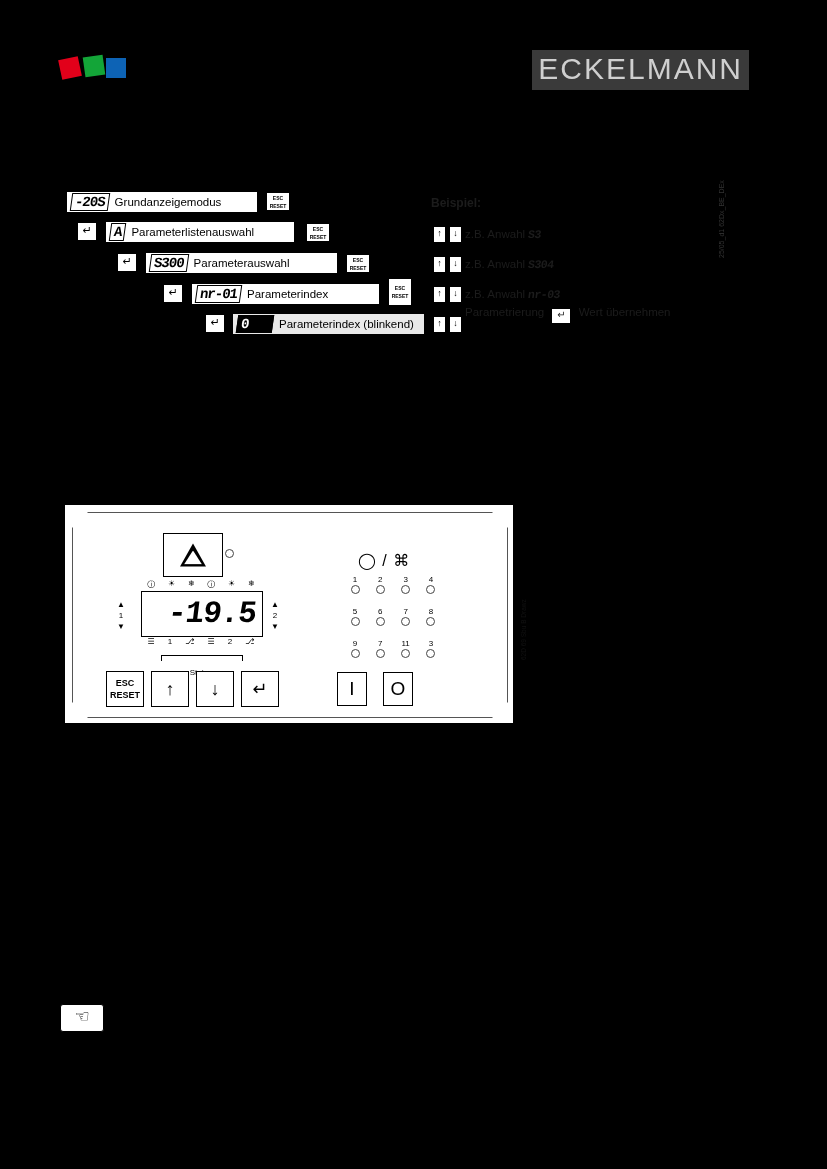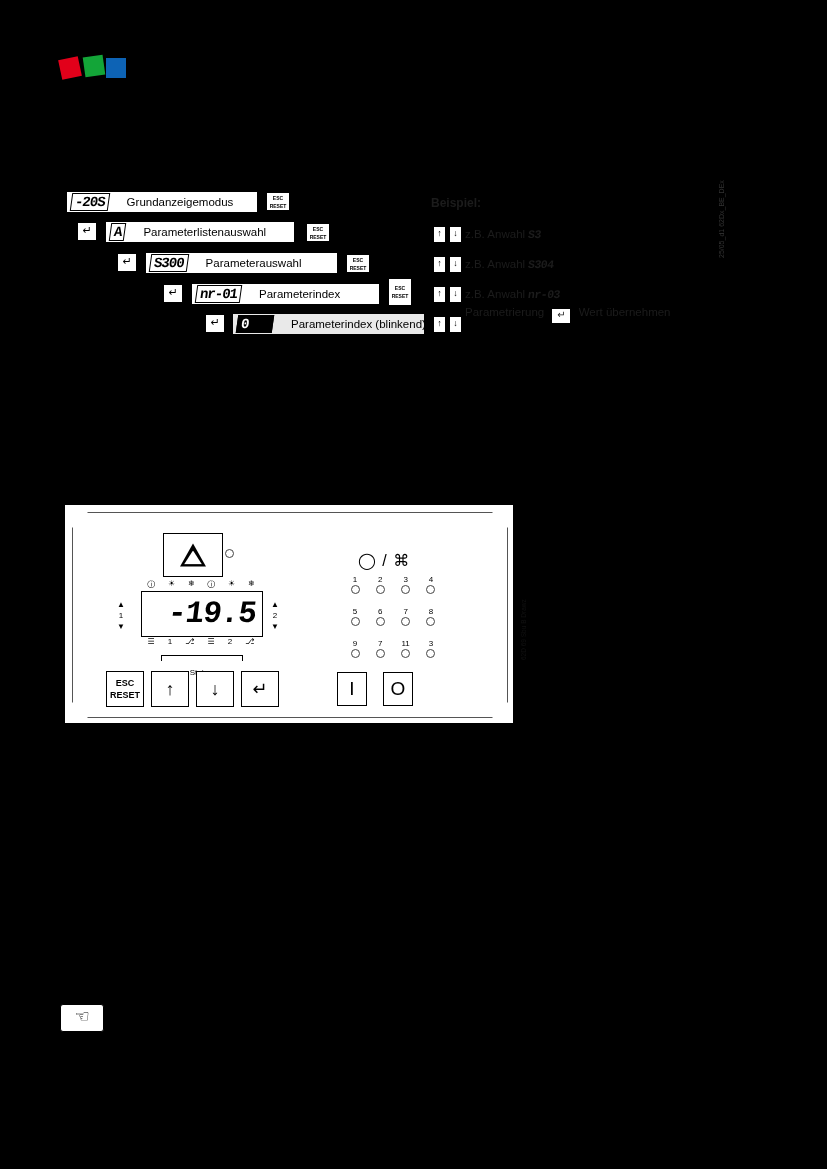--- a/index.html
+++ b/index.html
@@ -67,21 +67,21 @@
     background: #fff;
     font-family: "Liberation Mono", monospace;
     font-weight: bold;
     font-size: 14px;
     letter-spacing: -1px;
     padding: 0 3px;
     margin: 0 6px 0 4px;
     line-height: 16px;
     transform: skewX(-8deg);
   }
-  .node .lbl { padding-right: 8px; margin-left: 12px; }
+  .node .lbl { padding-right: 8px; }
 
   .esc-btn {
     position: absolute;
     background: #fff;
     border: 1px solid #000;
     width: 24px;
     height: 19px;
     font-size: 5px;
     line-height: 8px;
     text-align: center;
@@ -311,20 +311,21 @@
 </head>
 <body>
 
 <div class="page">
 
   <div class="logo">
     <div class="sq red"></div>
     <div class="sq green"></div>
     <div class="sq blue"></div>
   </div>
+  <div class="brand">ECKELMANN</div>
 
   <div class="flow">
     <svg width="827" height="360">
 
       <path d="M72 203 L72 236 L78 236" stroke="#000" stroke-width="1" fill="none"></path>
       <path d="M112 233 L112 264 L118 264" stroke="#000" stroke-width="1" fill="none"></path>
       <path d="M158 263 L158 294 L164 294" stroke="#000" stroke-width="1" fill="none"></path>
       <path d="M200 293 L200 324 L206 324" stroke="#000" stroke-width="1" fill="none"></path>
 
       <path d="M148 300 L148 334 L210 334" stroke="#000" stroke-width="1" fill="none"></path>

